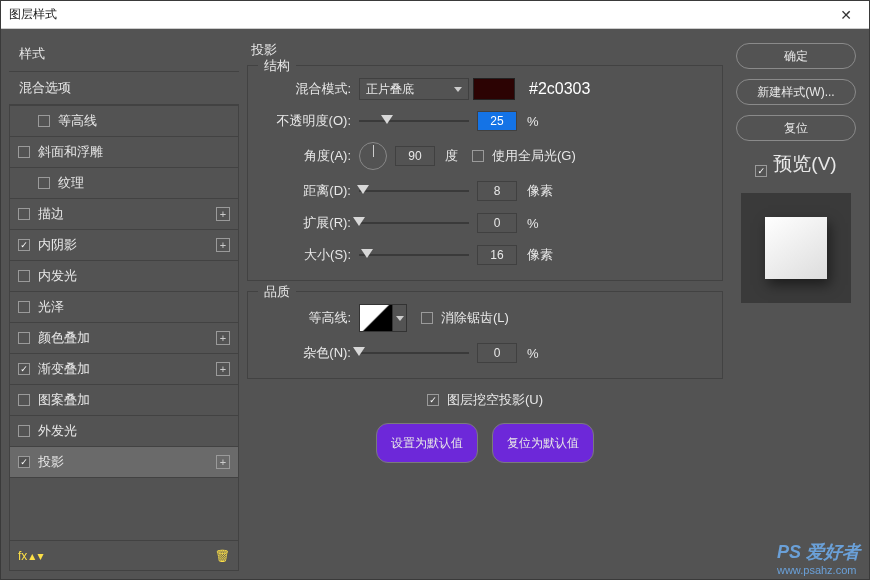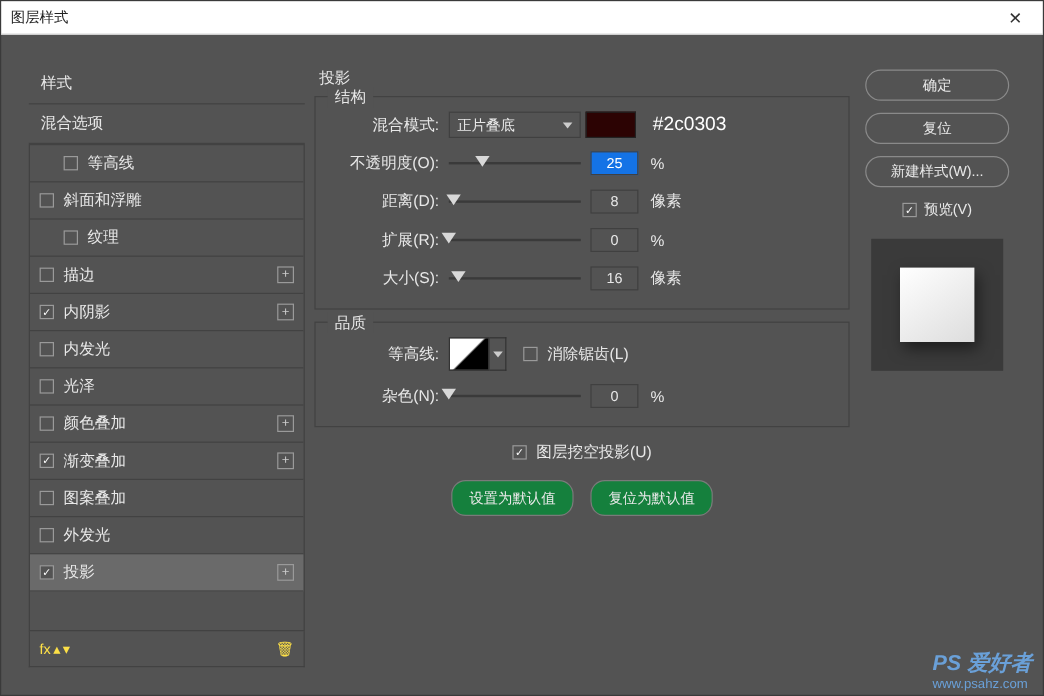--- a/index.html
+++ b/index.html
@@ -1,21 +1,21 @@
 <!DOCTYPE html>
 <html><head>
 <meta charset="utf-8">
 <style>
 * { box-sizing: border-box; margin: 0; padding: 0; font-family: "Microsoft YaHei", sans-serif; }
 body { background: #535353; width: 870px; height: 580px; overflow: hidden; position: relative; }
 .window { width: 870px; height: 580px; background: #535353; border: 1px solid #3a3a3a; }
 .titlebar { height: 28px; background: #fff; display: flex; align-items: center; padding: 0 8px; justify-content: space-between; border-bottom: 1px solid #ccc; }
 .title { font-size: 12px; color: #222; }
 .close { width: 30px; height: 20px; display: flex; align-items: center; justify-content: center; font-size: 14px; color: #333; cursor: pointer; }
-.body { display: flex; height: 550px; padding: 23px; gap: 8px; }
+.body { display: flex; height: 550px; padding: 8px; gap: 8px; }
 .sidebar { width: 230px; display: flex; flex-direction: column; }
 .side-head { font-size: 13px; color: #e8e8e8; padding: 8px 10px; border-bottom: 1px solid #424242; }
 .side-sub { font-size: 13px; color: #e8e8e8; padding: 7px 10px; border-bottom: 1px solid #424242; }
 .style-list { flex: 1; border: 1px solid #424242; background: #535353; overflow-y: auto; }
 .style-item { display: flex; align-items: center; padding: 6px 8px; font-size: 13px; color: #e8e8e8; border-bottom: 1px solid #424242; cursor: pointer; position: relative; }
 .style-item.sel { background: #6a6a6a; }
 .style-item.indent { padding-left: 28px; }
 .cb { width: 12px; height: 12px; border: 1px solid #9a9a9a; background: #535353; margin-right: 8px; display: inline-flex; align-items: center; justify-content: center; font-size: 9px; color: #fff; }
 .cb.checked::after { content: "✓"; }
 .plus { position: absolute; right: 8px; width: 14px; height: 14px; border: 1px solid #9a9a9a; display: flex; align-items: center; justify-content: center; font-size: 11px; color: #ccc; }
@@ -38,24 +38,24 @@
 .numfield.sel { background: #1473e6; color: #ffffff; }
 .unit { margin-left: 10px; font-size: 13px; }
 .dial { width: 28px; height: 28px; border: 1px solid #888; border-radius: 50%; position: relative; margin-right: 8px; background: #535353; }
 .dial .needle { position: absolute; width: 1px; height: 12px; background: #ccc; left: 50%; top: 2px; transform-origin: bottom center; transform: rotate(0deg); }
 .inline-cb { display: flex; align-items: center; margin-left: 14px; font-size: 13px; }
 .contour { width: 34px; height: 28px; border: 1px solid #333; background: linear-gradient(135deg, #fff 0%, #fff 48%, #000 52%, #000 100%); cursor: pointer; }
 .contour-wrap { display: flex; align-items: center; }
 .contour-dd { width: 14px; height: 28px; border: 1px solid #333; border-left: none; display: flex; align-items: center; justify-content: center; }
 .contour-dd::after { content: ""; border-left: 4px solid transparent; border-right: 4px solid transparent; border-top: 5px solid #ccc; }
 .btnrow { display: flex; justify-content: center; gap: 14px; margin-top: 6px; }
-.btn-sm { height: 30px; padding: 0 14px; background: #15803d; border: 1px solid #7a7a7a; border-radius: 12px; color: #e8e8e8; font-size: 12px; display: flex; align-items: center; cursor: pointer; }
+.btn-sm { height: 40px; padding: 0 14px; background: #6d28d9; border: 1px solid #7a7a7a; border-radius: 12px; color: #e8e8e8; font-size: 12px; display: flex; align-items: center; cursor: pointer; }
 .rightcol { width: 130px; display: flex; flex-direction: column; align-items: center; gap: 10px; padding-top: 6px; }
 .rbtn { width: 120px; height: 26px; border: 1px solid #8a8a8a; border-radius: 14px; background: #535353; color: #e8e8e8; font-size: 12px; display: flex; align-items: center; justify-content: center; cursor: pointer; }
-.preview-cb { display: flex; align-items: center; font-size: 12px; color: #e8e8e8; }
+.preview-cb { display: flex; align-items: flex-end; font-size: 19px; color: #e8e8e8; }
 .preview-box { width: 110px; height: 110px; background: #3a3a3a; display: flex; align-items: center; justify-content: center; margin-top: 6px; }
 .preview-inner { width: 62px; height: 62px; background: linear-gradient(145deg, #fff 0%, #ddd 100%); box-shadow: 3px 6px 12px rgba(0,0,0,0.5); }
 .watermark { position: absolute; right: 10px; bottom: 4px; font-size: 18px; color: #6aa0d8; font-style: italic; font-weight: bold; }
 .watermark small { font-size: 11px; color: #6aa0d8; display: block; font-style: normal; font-weight: normal; }
 </style>
 </head>
 <body>
 
 <div class="window">
   <div class="titlebar">
@@ -148,20 +148,32 @@
         <div class="row">
           <div class="label">不透明度(O):</div>
           <div class="slider">
               <div class="track"></div>
               <div class="thumb" style="left:25%"></div>
             </div>
           <div class="numfield sel">25</div>
           <div class="unit">%</div>
         </div>
 
+        <div class="row">
+          <div class="label">角度(A):</div>
+          <div class="dial">
+              <div class="needle"></div>
+            </div>
+          <div class="numfield">90</div>
+          <div class="unit">度</div>
+          <div class="inline-cb">
+              <span class="cb"></span>
+              <span>使用全局光(G)</span>
+            </div>
+        </div>
 
         <div class="row">
           <div class="label">距离(D):</div>
           <div class="slider">
               <div class="track"></div>
               <div class="thumb" style="left:4%"></div>
             </div>
           <div class="numfield">8</div>
           <div class="unit">像素</div>
         </div>
@@ -220,22 +232,22 @@
           </div>
       </div>
       <div class="btnrow">
         <div class="btn-sm">设置为默认值</div>
         <div class="btn-sm">复位为默认值</div>
       </div>
     </div>
 
     <div class="rightcol">
       <div class="rbtn">确定</div>
+      <div class="rbtn">新建样式(W)...</div>
       <div class="rbtn">复位</div>
-      <div class="rbtn">新建样式(W)...</div>
       <div class="preview-cb">
           <span class="cb checked" style="margin-right:6px"></span>
           <span>预览(V)</span>
         </div>
       <div class="preview-box">
           <div class="preview-inner"></div>
         </div>
     </div>
 
   </div>

